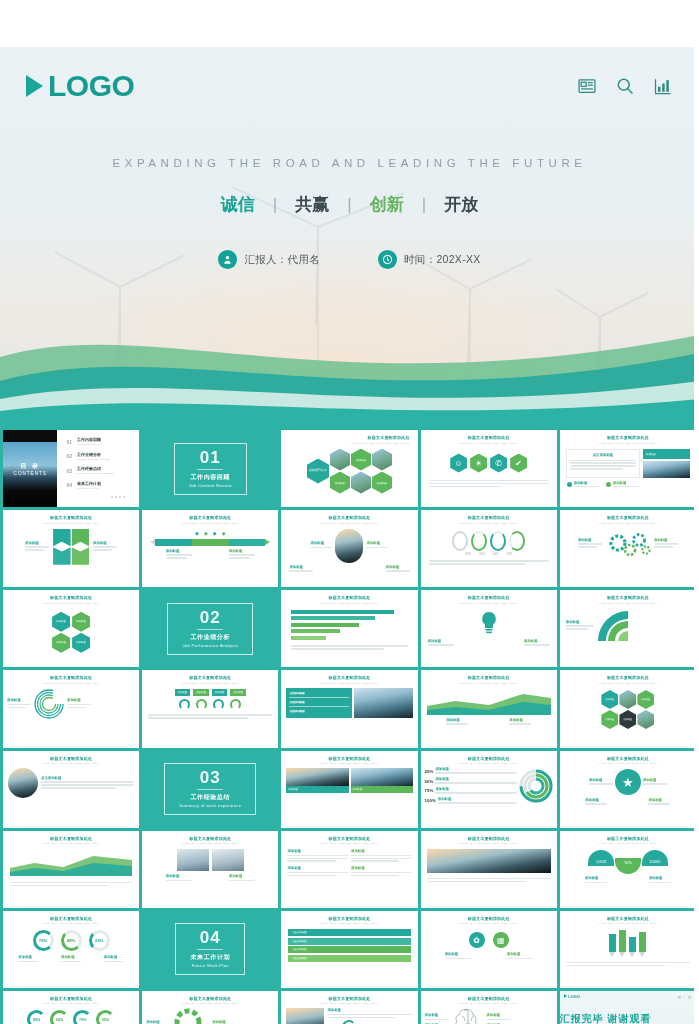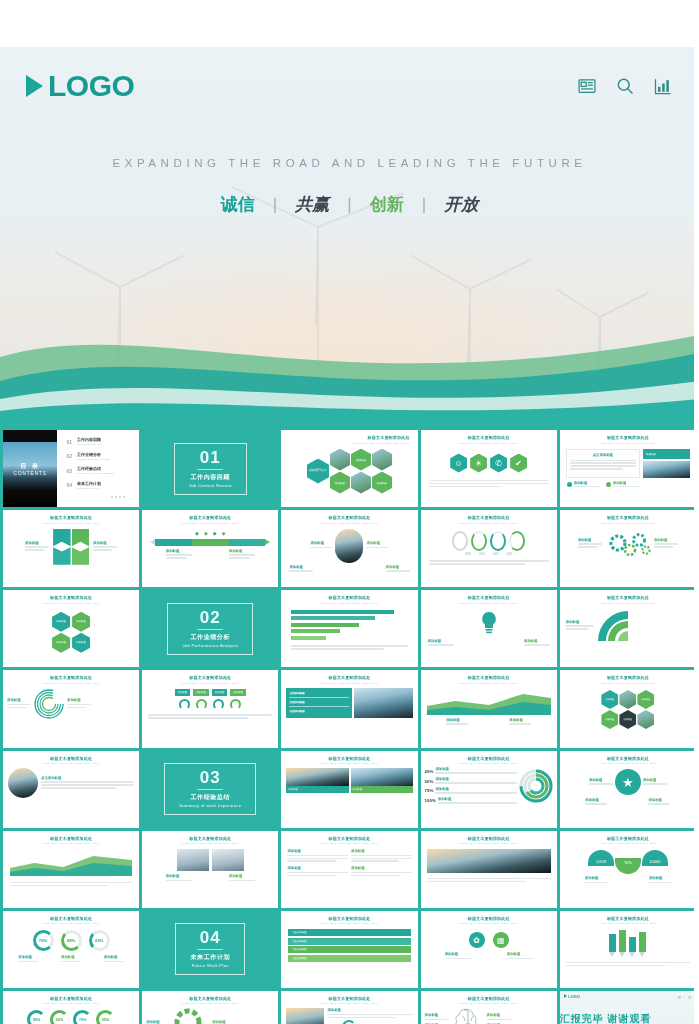--- a/index.html
+++ b/index.html
@@ -54,21 +54,21 @@
   }
   .hero-sub {
     margin-top:12px; font-size:11.5px; color:#8fa0a5; letter-spacing:4.6px;
     font-weight:400;
   }
   .hero-values {
     margin-top:24px; display:flex; align-items:center; gap:0; font-size:17px; font-weight:700;
   }
   .hv { padding: 0 18px; }
   .hv.teal { color:#15a295; }
-  .hv.dark { color:#3b4a4f;font-style:italic; }
+  .hv.dark { color:#3b4a4f; }
   .hv.green { color:#63b45c; }
   .hv-sep { color:#9fb1b5; font-weight:300; font-size:17px; }
   .hero-meta {
     margin-top:34px; display:flex; align-items:center; gap:58px;
   }
   .hm { display:flex; align-items:center; gap:7px; }
   .hm-circle {
     width:19px;height:19px;border-radius:50%;background:#13a396;
     display:flex;align-items:center;justify-content:center;color:#fff;
   }
@@ -237,20 +237,40 @@
       <div class="hero-sub">EXPANDING THE ROAD AND LEADING THE FUTURE</div>
       <div class="hero-values">
         <span class="hv teal">诚信</span>
         <span class="hv-sep">|</span>
         <span class="hv dark">共赢</span>
         <span class="hv-sep">|</span>
         <span class="hv green">创新</span>
         <span class="hv-sep">|</span>
         <span class="hv dark">开放</span>
       </div>
+      <div class="hero-meta">
+        <div class="hm">
+          <div class="hm-circle">
+            <svg viewBox="0 0 24 24" fill="currentColor">
+                <circle cx="12" cy="8" r="3.6"></circle>
+                <path d="M5 21c0-4 3.2-6.5 7-6.5s7 2.5 7 6.5z"></path>
+              </svg>
+          </div>
+          <span class="hm-text">汇报人：代用名</span>
+        </div>
+        <div class="hm">
+          <div class="hm-circle">
+            <svg viewBox="0 0 24 24" fill="none" stroke="currentColor" stroke-width="2.4">
+                <circle cx="12" cy="12" r="9"></circle>
+                <path d="M12 7v5.4l3.4 2.2"></path>
+              </svg>
+          </div>
+          <span class="hm-text">时间：202X-XX</span>
+        </div>
+      </div>
     </div>
 
     <svg class="hero-wave" viewBox="0 0 699 130" preserveAspectRatio="none">
       <path d="M0,62 C150,18 330,112 699,40 L699,130 L0,130 Z" fill="#6fc08f" opacity=".85"></path>
       <path d="M0,86 C170,40 360,126 699,58 L699,130 L0,130 Z" fill="#2aab9d" opacity=".95"></path>
       <path d="M0,104 C180,70 370,130 699,86 L699,130 L0,130 Z" fill="#d8f0ea" opacity=".9"></path>
       <path d="M0,116 C190,92 380,134 699,104 L699,130 L0,130 Z" fill="#2cb3a6"></path>
     </svg>
   </div>
 

